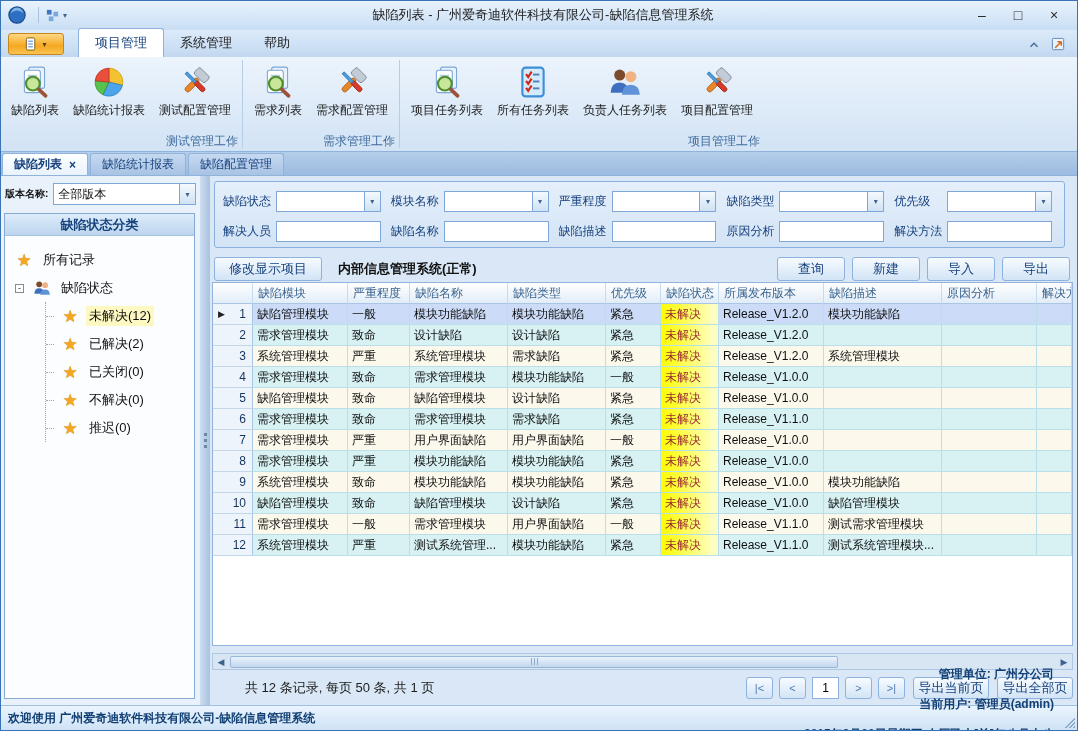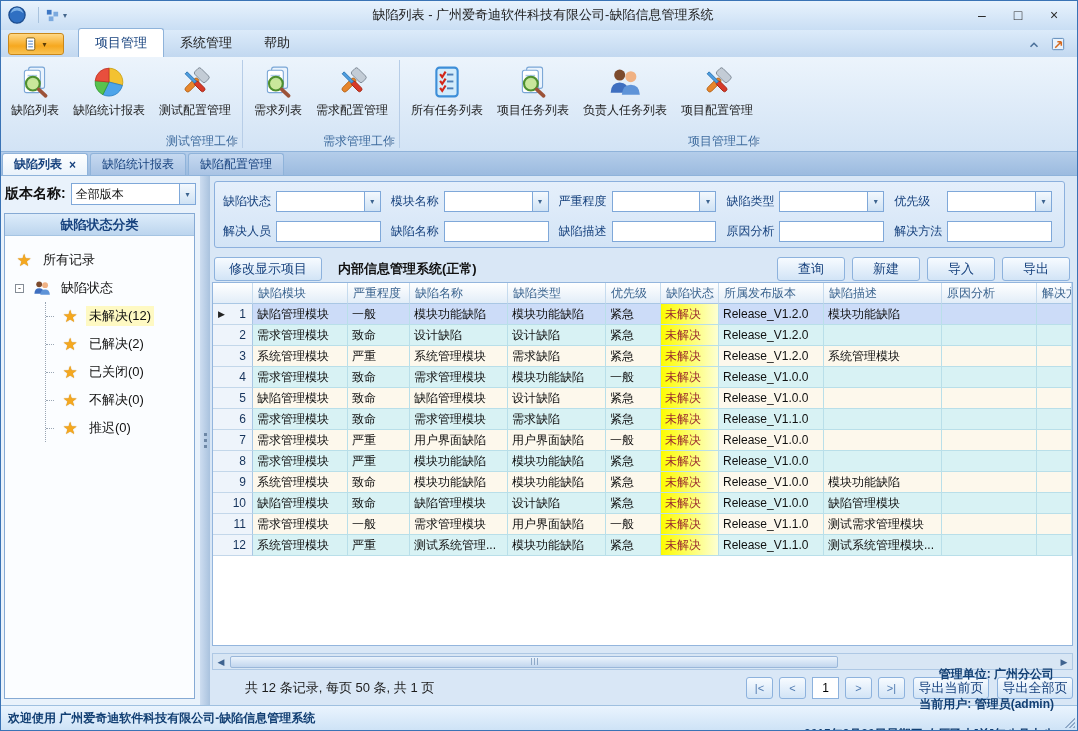--- a/index.html
+++ b/index.html
@@ -61,21 +61,21 @@
     padding-left:2px; border-bottom:1px solid #8fb3da; }
   .dtab { height:22px; padding:0 11px; display:flex; align-items:center; gap:7px; font-size:12px;
     background:linear-gradient(#c6d9f0,#a9c3e4); border:1px solid #8fb3da; border-bottom:none;
     border-radius:3px 3px 0 0; color:#17427e; }
   .dtab.active { background:linear-gradient(#feffff,#e9f2fb); font-weight:bold; }
   .dtab-close { font-size:12px; font-weight:bold; color:#17427e; }
 
   
   #sidebar { position:absolute; left:0; top:176px; width:200px; height:529px; background:#e9f2fb; }
   .version-row { display:flex; align-items:center; padding:7px 4px 0 5px; gap:5px; }
-  .version-label { font-size:14px; font-weight:bold; color:#111; white-space:nowrap; }
+  .version-label { font-size:10px; font-weight:bold; color:#111; white-space:nowrap; }
   .combo { flex:1; height:22px; background:#fff; border:1px solid #7fa8d9; display:flex; align-items:center;
     font-size:12px; padding-left:4px; }
   .combo-arrow { width:16px; height:100%; margin-left:auto; background:linear-gradient(#f4f9fe,#cfe2f4);
     border-left:1px solid #7fa8d9; color:#3c648f; font-size:8px;
     display:flex; align-items:center; justify-content:center; }
   .tree-panel { position:absolute; left:4px; top:37px; width:191px; bottom:6px;
     border:1px solid #86aad4; background:#fbfdff; }
   .tree-header { height:22px; line-height:21px; text-align:center; font-size:13px; font-weight:bold;
     color:#17427e; background:linear-gradient(#ddecfa,#bcd5ee); border-bottom:1px solid #a5c4e2; }
   .tree { padding:10px 0 0 10px; font-size:13px; }
@@ -305,43 +305,43 @@
           <span class="rb-foot-label">需求管理工作</span>
           <span class="rb-launcher"></span>
         </div>
       </div>
       <span class="rb-sep"></span>
       <div class="rb-group">
         <div class="rb-btns">
           <div class="rb-btn">
             <span class="icon ">
               <svg width="34" height="34" viewBox="0 0 32 32">
+                <rect x="10" y="2" width="15" height="20" rx="2" fill="#eaf3fd" stroke="#7aa6d6"></rect>
+                <rect x="6" y="5" width="15" height="21" rx="2" fill="#ffffff" stroke="#7aa6d6"></rect>
+                <line x1="9" y1="10" x2="18" y2="10" stroke="#aecbe8" stroke-width="1.5"></line>
+                <line x1="9" y1="13" x2="18" y2="13" stroke="#aecbe8" stroke-width="1.5"></line>
+                <circle cx="14" cy="17.5" r="6.5" fill="#bfe38a" fill-opacity="0.85" stroke="#4e8f2f" stroke-width="2"></circle>
+                <line x1="19.5" y1="23" x2="26" y2="29" stroke="#9c5238" stroke-width="3.5" stroke-linecap="round"></line>
+              </svg>
+            </span>
+            <div class="rb-btn-label">项目任务列表</div>
+          </div>
+          <div class="rb-btn">
+            <span class="icon ">
+              <svg width="34" height="34" viewBox="0 0 32 32">
                 <rect x="6" y="2.5" width="20" height="27" rx="3" fill="#d3ebfb" stroke="#3d8ed8" stroke-width="2"></rect>
                 <line x1="16" y1="9" x2="22" y2="9" stroke="#4f7fb5" stroke-width="1.8"></line>
                 <line x1="16" y1="15.5" x2="22" y2="15.5" stroke="#4f7fb5" stroke-width="1.8"></line>
                 <line x1="16" y1="22" x2="22" y2="22" stroke="#4f7fb5" stroke-width="1.8"></line>
                 <path d="M9.5 8.5 l2 2.8 l3.2 -5" fill="none" stroke="#d3261a" stroke-width="2"></path>
                 <path d="M9.5 15 l2 2.8 l3.2 -5" fill="none" stroke="#d3261a" stroke-width="2"></path>
                 <path d="M9.5 21.5 l2 2.8 l3.2 -5" fill="none" stroke="#d3261a" stroke-width="2"></path>
               </svg>
             </span>
             <div class="rb-btn-label">所有任务列表</div>
-          </div>
-          <div class="rb-btn">
-            <span class="icon ">
-              <svg width="34" height="34" viewBox="0 0 32 32">
-                <rect x="10" y="2" width="15" height="20" rx="2" fill="#eaf3fd" stroke="#7aa6d6"></rect>
-                <rect x="6" y="5" width="15" height="21" rx="2" fill="#ffffff" stroke="#7aa6d6"></rect>
-                <line x1="9" y1="10" x2="18" y2="10" stroke="#aecbe8" stroke-width="1.5"></line>
-                <line x1="9" y1="13" x2="18" y2="13" stroke="#aecbe8" stroke-width="1.5"></line>
-                <circle cx="14" cy="17.5" r="6.5" fill="#bfe38a" fill-opacity="0.85" stroke="#4e8f2f" stroke-width="2"></circle>
-                <line x1="19.5" y1="23" x2="26" y2="29" stroke="#9c5238" stroke-width="3.5" stroke-linecap="round"></line>
-              </svg>
-            </span>
-            <div class="rb-btn-label">项目任务列表</div>
           </div>
           <div class="rb-btn">
             <span class="icon ">
               <svg width="34" height="34" viewBox="0 0 32 32">
                 <circle cx="11" cy="9.5" r="5.2" fill="#7c4a2d"></circle>
                 <path d="M2.5 26 q0.5 -9.5 8.5 -9.5 q8 0 8.5 9.5 Z" fill="#3f6fc0"></path>
                 <circle cx="21.5" cy="11" r="5.2" fill="#f0b183"></circle>
                 <path d="M13 28 q0.5 -9.5 8.5 -9.5 q8 0 8.5 9.5 Z" fill="#5e93d8"></path>
               </svg>
             </span>

